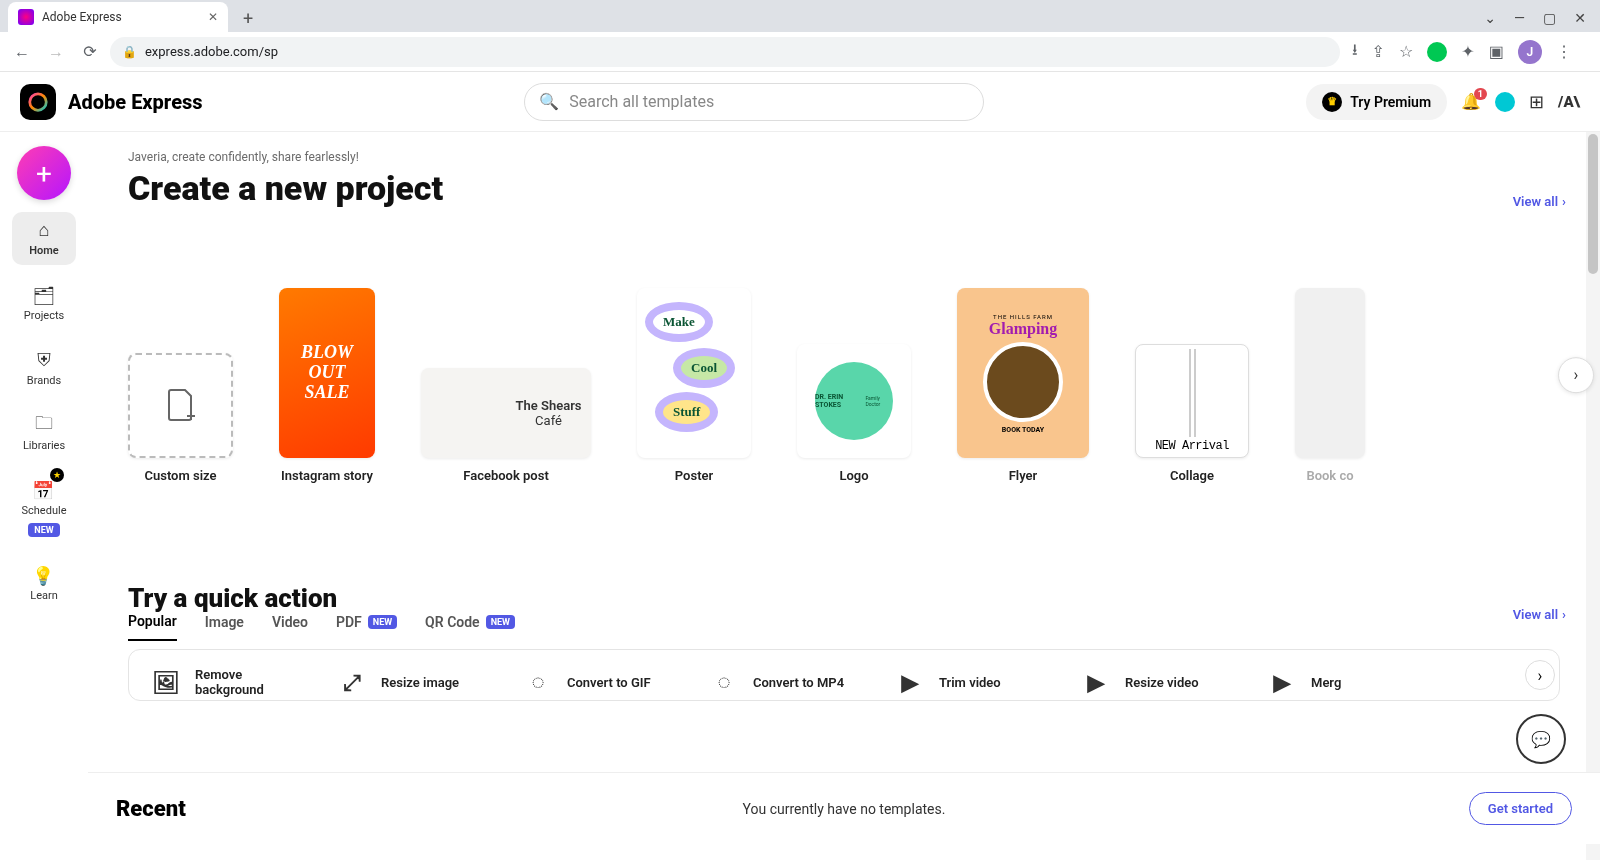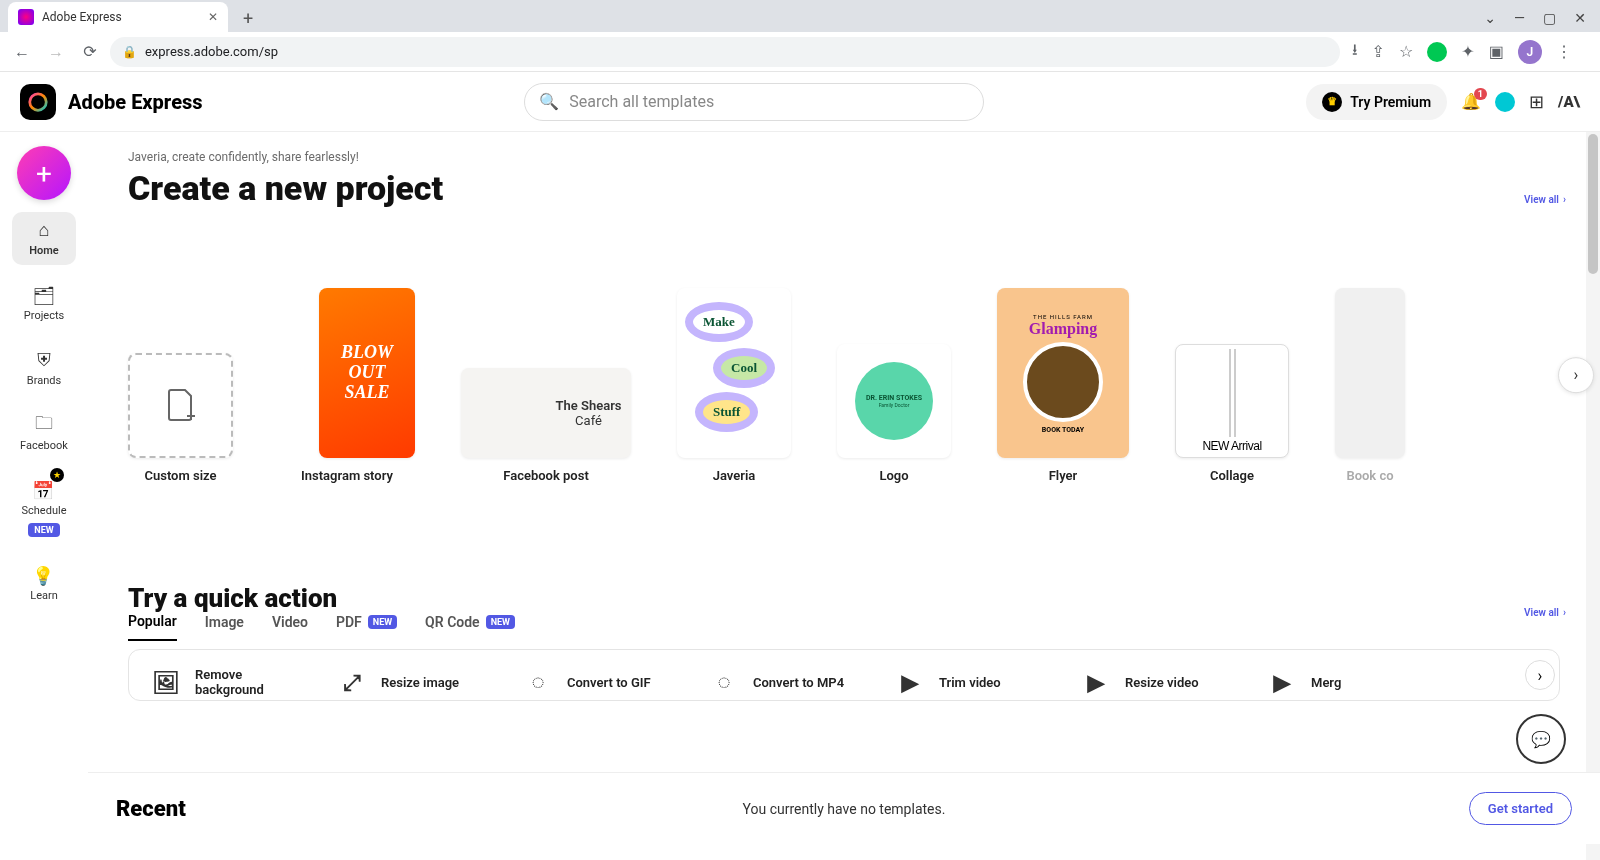--- a/index.html
+++ b/index.html
@@ -45,47 +45,47 @@
 .nav-item{width:64px;padding:8px 0;display:flex;flex-direction:column;align-items:center;gap:4px;font-size:11px;color:#333;border-radius:10px;cursor:pointer;}
 .nav-item.active{background:#ededed;font-weight:600;}
 .nav-item .ico{font-size:18px;width:20px;height:20px;display:flex;align-items:center;justify-content:center;}
 .schedule-wrap{position:relative;}
 .schedule-star{position:absolute;top:-4px;right:12px;width:14px;height:14px;background:#000;border-radius:50%;color:#ffd400;font-size:9px;display:flex;align-items:center;justify-content:center;}
 .new-pill{background:#5258e4;color:#fff;font-size:9px;font-weight:700;padding:2px 6px;border-radius:4px;margin-top:2px;}
 
 .content{flex:1;overflow:hidden;padding:18px 10px 0 40px;position:relative;}
 .greeting{color:#6b6b6b;font-size:12px;margin-bottom:4px;}
 .h1{font-size:34px;font-weight:900;color:#111;margin-bottom:4px;}
-.view-all{position:absolute;right:34px;color:#5258e4;font-size:10px;font-weight:600;display:flex;align-items:flex-end;gap:4px;cursor:pointer;}
+.view-all{position:absolute;right:34px;color:#5258e4;font-size:13px;font-weight:600;display:flex;align-items:flex-end;gap:4px;cursor:pointer;}
 .va1{top:62px;}
 .va2{top:475px;}
 
 .cards{display:flex;gap:46px;margin-top:80px;align-items:flex-end;position:relative;}
 .card{display:flex;flex-direction:column;align-items:center;gap:10px;cursor:pointer;}
 .thumb{border-radius:8px;background:#f4f4f4;display:flex;align-items:center;justify-content:center;box-shadow:0 1px 3px rgba(0,0,0,.08);overflow:hidden;}
 .card-label{font-size:13px;font-weight:600;color:#222;}
 .custom-thumb{width:105px;height:105px;border:2px dashed #bbb;background:#fff;}
-.story-thumb{width:96px;height:170px;background:linear-gradient(160deg,#ff7a00,#ff3a00);color:#fff;margin-left:40px;}
+.story-thumb{width:96px;height:170px;background:linear-gradient(160deg,#ff7a00,#ff3a00);color:#fff;}
 .story-thumb .txt{font-family:"Georgia",serif;font-style:italic;font-weight:700;font-size:18px;text-align:center;line-height:1.1;padding:18px 6px;}
 .insta-thumb{width:114px;height:114px;background:#eceae6;color:#5a5a5a;font-size:9px;letter-spacing:.5px;}
 .fb-thumb{width:170px;height:90px;background:#f5f4f2;display:flex;}
 .fb-left{flex:1;background:#d9cfc5;}
 .fb-right{flex:1;display:flex;flex-direction:column;justify-content:center;align-items:center;font-family:Georgia,serif;color:#333;}
 .poster-thumb{width:114px;height:170px;background:#fff;position:relative;}
 .bubble{position:absolute;border:8px solid #c4b5fd;border-radius:50%;padding:4px 10px;font-family:"Comic Sans MS",cursive;font-weight:700;color:#0a5534;font-size:13px;background:#fff;}
 .bubble.g{background:#c6e8a6;}
 .logo-thumb{width:114px;height:114px;background:#fff;}
-.logo-circ{width:78px;height:78px;border-radius:50%;background:#59d6aa;display:flex;flex-direction:column;align-items:center;justify-content:center;font-size:7px;color:#0a5534;font-weight:700;}
+.logo-circ{width:78px;height:78px;border-radius:50%;background:#59d6aa;display:flex;flex-direction:row;align-items:center;justify-content:center;font-size:7px;color:#0a5534;font-weight:700;}
 .flyer-thumb{width:132px;height:170px;background:#f9c58d;padding:6px;display:flex;flex-direction:column;align-items:center;}
 .flyer-title{font-family:Georgia,serif;font-weight:800;font-size:16px;color:#a21caf;}
 .flyer-circle{width:80px;height:80px;border-radius:50%;background:#6b4a1d;margin:4px 0;border:4px solid #fff;}
 .collage-thumb{width:114px;height:114px;background:#fff;border:1px solid #ddd;padding:4px;display:flex;flex-direction:column;}
 .collage-row{flex:1;display:flex;gap:3px;}
 .collage-cell{flex:1;background:#e8dfcf;border:1px solid #ccc;}
-.collage-txt{font-family:Liberation Sans, sans-serif;font-size:12px;letter-spacing:-.5px;padding-top:2px;}
+.collage-txt{font-family:Liberation Mono, monospace;font-size:12px;letter-spacing:-.5px;padding-top:2px;}
 .book-thumb{width:70px;height:170px;background:#f0f0f0;}
 .arrow-btn{position:absolute;right:-4px;top:50%;transform:translateY(-80%);width:36px;height:36px;border-radius:50%;background:#fff;border:1px solid #ddd;display:flex;align-items:center;justify-content:center;cursor:pointer;font-size:16px;color:#333;box-shadow:0 1px 4px rgba(0,0,0,.1);}
 
 .quick-h{font-size:26px;font-weight:900;margin-top:100px;color:#111;}
 .tabs{display:flex;gap:28px;font-size:14px;font-weight:600;color:#555;align-items:center;}
 .tab-item{padding-bottom:10px;cursor:pointer;display:flex;align-items:center;gap:6px;}
 .tab-item.active{color:#000;border-bottom:2px solid #000;}
 .tab-new{background:#5258e4;color:#fff;font-size:9px;font-weight:700;padding:2px 5px;border-radius:4px;}
 
 .actions-row{border:1px solid #e4e4e4;border-radius:12px;margin-top:8px;padding:14px 20px 0;display:flex;gap:26px;overflow:hidden;height:52px;position:relative;margin-right:30px;}
@@ -192,21 +192,21 @@
     <div class="nav-item">
       <span class="ico">🗂</span>
       <span>Projects</span>
     </div>
     <div class="nav-item">
       <span class="ico">⛨</span>
       <span>Brands</span>
     </div>
     <div class="nav-item">
       <span class="ico">🗀</span>
-      <span>Facebook</span>
+      <span>Libraries</span>
     </div>
     <div class="nav-item schedule-wrap">
       <span class="ico">📅</span>
       <span class="schedule-star">★</span>
       <span>Schedule</span>
       <span class="new-pill">NEW</span>
     </div>
     <div class="nav-item">
       <span class="ico">💡</span>
       <span>Learn</span>
@@ -250,21 +250,21 @@
             </div>
         </div>
         <span class="card-label">Facebook post</span>
       </div>
       <div class="card">
         <div class="thumb poster-thumb">
           <span class="bubble" style="top:14px;left:8px">Make</span>
           <span class="bubble g" style="top:60px;left:36px">Cool</span>
           <span class="bubble g" style="top:104px;left:18px;background:#ffe58a">Stuff</span>
         </div>
-        <span class="card-label">Javeria</span>
+        <span class="card-label">Poster</span>
       </div>
       <div class="card">
         <div class="thumb logo-thumb">
           <div class="logo-circ">
               <span>DR. ERIN STOKES</span>
               <span style="font-size:5px;font-weight:400">Family Doctor</span>
             </div>
         </div>
         <span class="card-label">Logo</span>
       </div>

